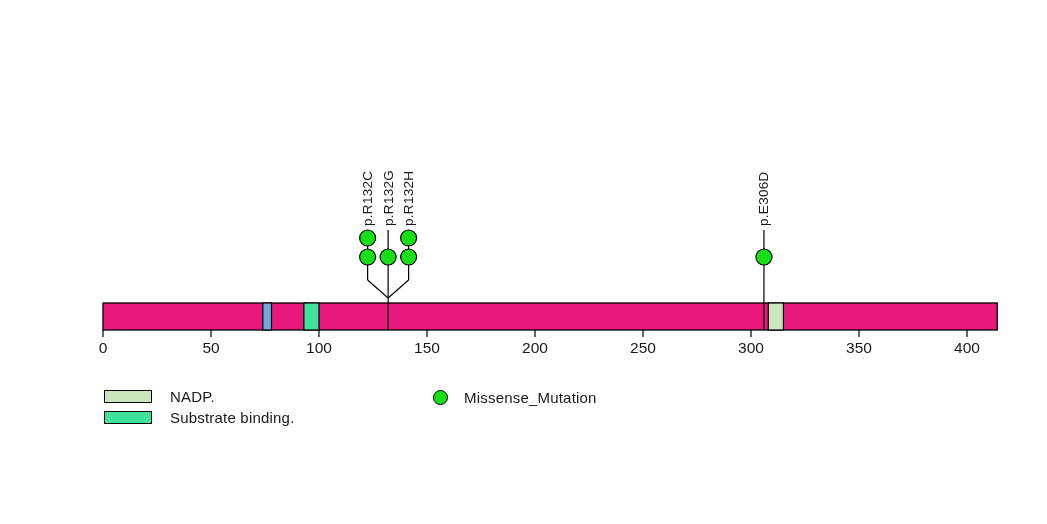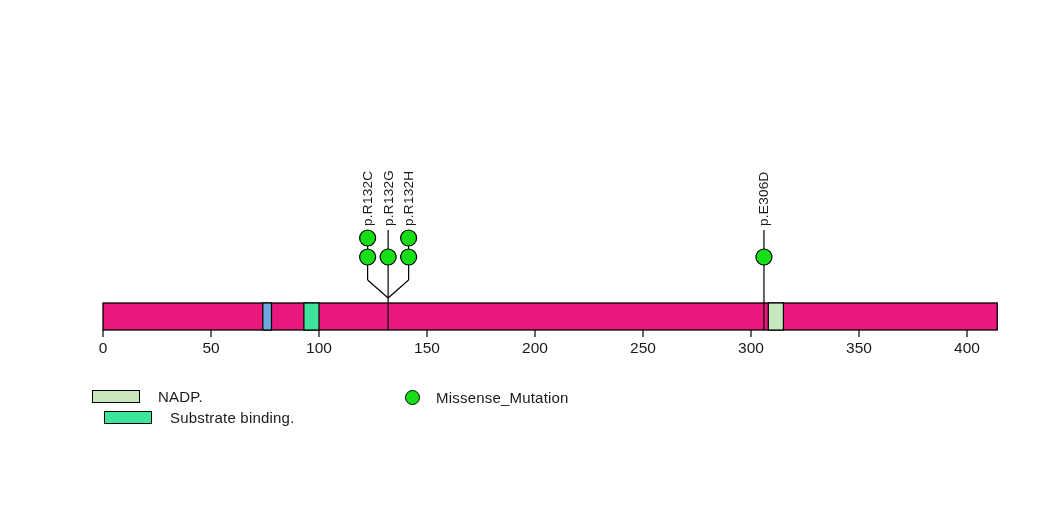--- a/index.html
+++ b/index.html
@@ -56,28 +56,28 @@
       <line x1="643" y1="330" x2="643" y2="337" stroke="#000000" stroke-width="1.2"></line>
       <text x="643" y="353" text-anchor="middle" font-family="&quot;Liberation Sans&quot;, sans-serif" font-size="15.5" fill="#1a1a1a">250</text>
       <line x1="751" y1="330" x2="751" y2="337" stroke="#000000" stroke-width="1.2"></line>
       <text x="751" y="353" text-anchor="middle" font-family="&quot;Liberation Sans&quot;, sans-serif" font-size="15.5" fill="#1a1a1a">300</text>
       <line x1="859" y1="330" x2="859" y2="337" stroke="#000000" stroke-width="1.2"></line>
       <text x="859" y="353" text-anchor="middle" font-family="&quot;Liberation Sans&quot;, sans-serif" font-size="15.5" fill="#1a1a1a">350</text>
       <line x1="967" y1="330" x2="967" y2="337" stroke="#000000" stroke-width="1.2"></line>
       <text x="967" y="353" text-anchor="middle" font-family="&quot;Liberation Sans&quot;, sans-serif" font-size="15.5" fill="#1a1a1a">400</text>
     </svg>
 
-  <div class="legend-item" style="left:92px; top:388px;">
+  <div class="legend-item" style="left:104px; top:388px;">
     <span class="swatch" style="background-color: rgb(201, 231, 188);"></span>
     <span class="legend-label">NADP.</span>
   </div>
 
   <div class="legend-item" style="left:104px; top:409px;text-align:center;">
     <span class="swatch" style="background-color: rgb(62, 226, 155);"></span>
     <span class="legend-label">Substrate binding.</span>
   </div>
 
-  <div class="legend-item" style="left:405px; top:389px;text-align:right;">
+  <div class="legend-item" style="left:433px; top:389px;text-align:right;">
     <span class="dot" style="background-color: rgb(23, 223, 23);"></span>
     <span class="legend-label">Missense_Mutation</span>
   </div>
 
 </div>
 
 </body></html>

